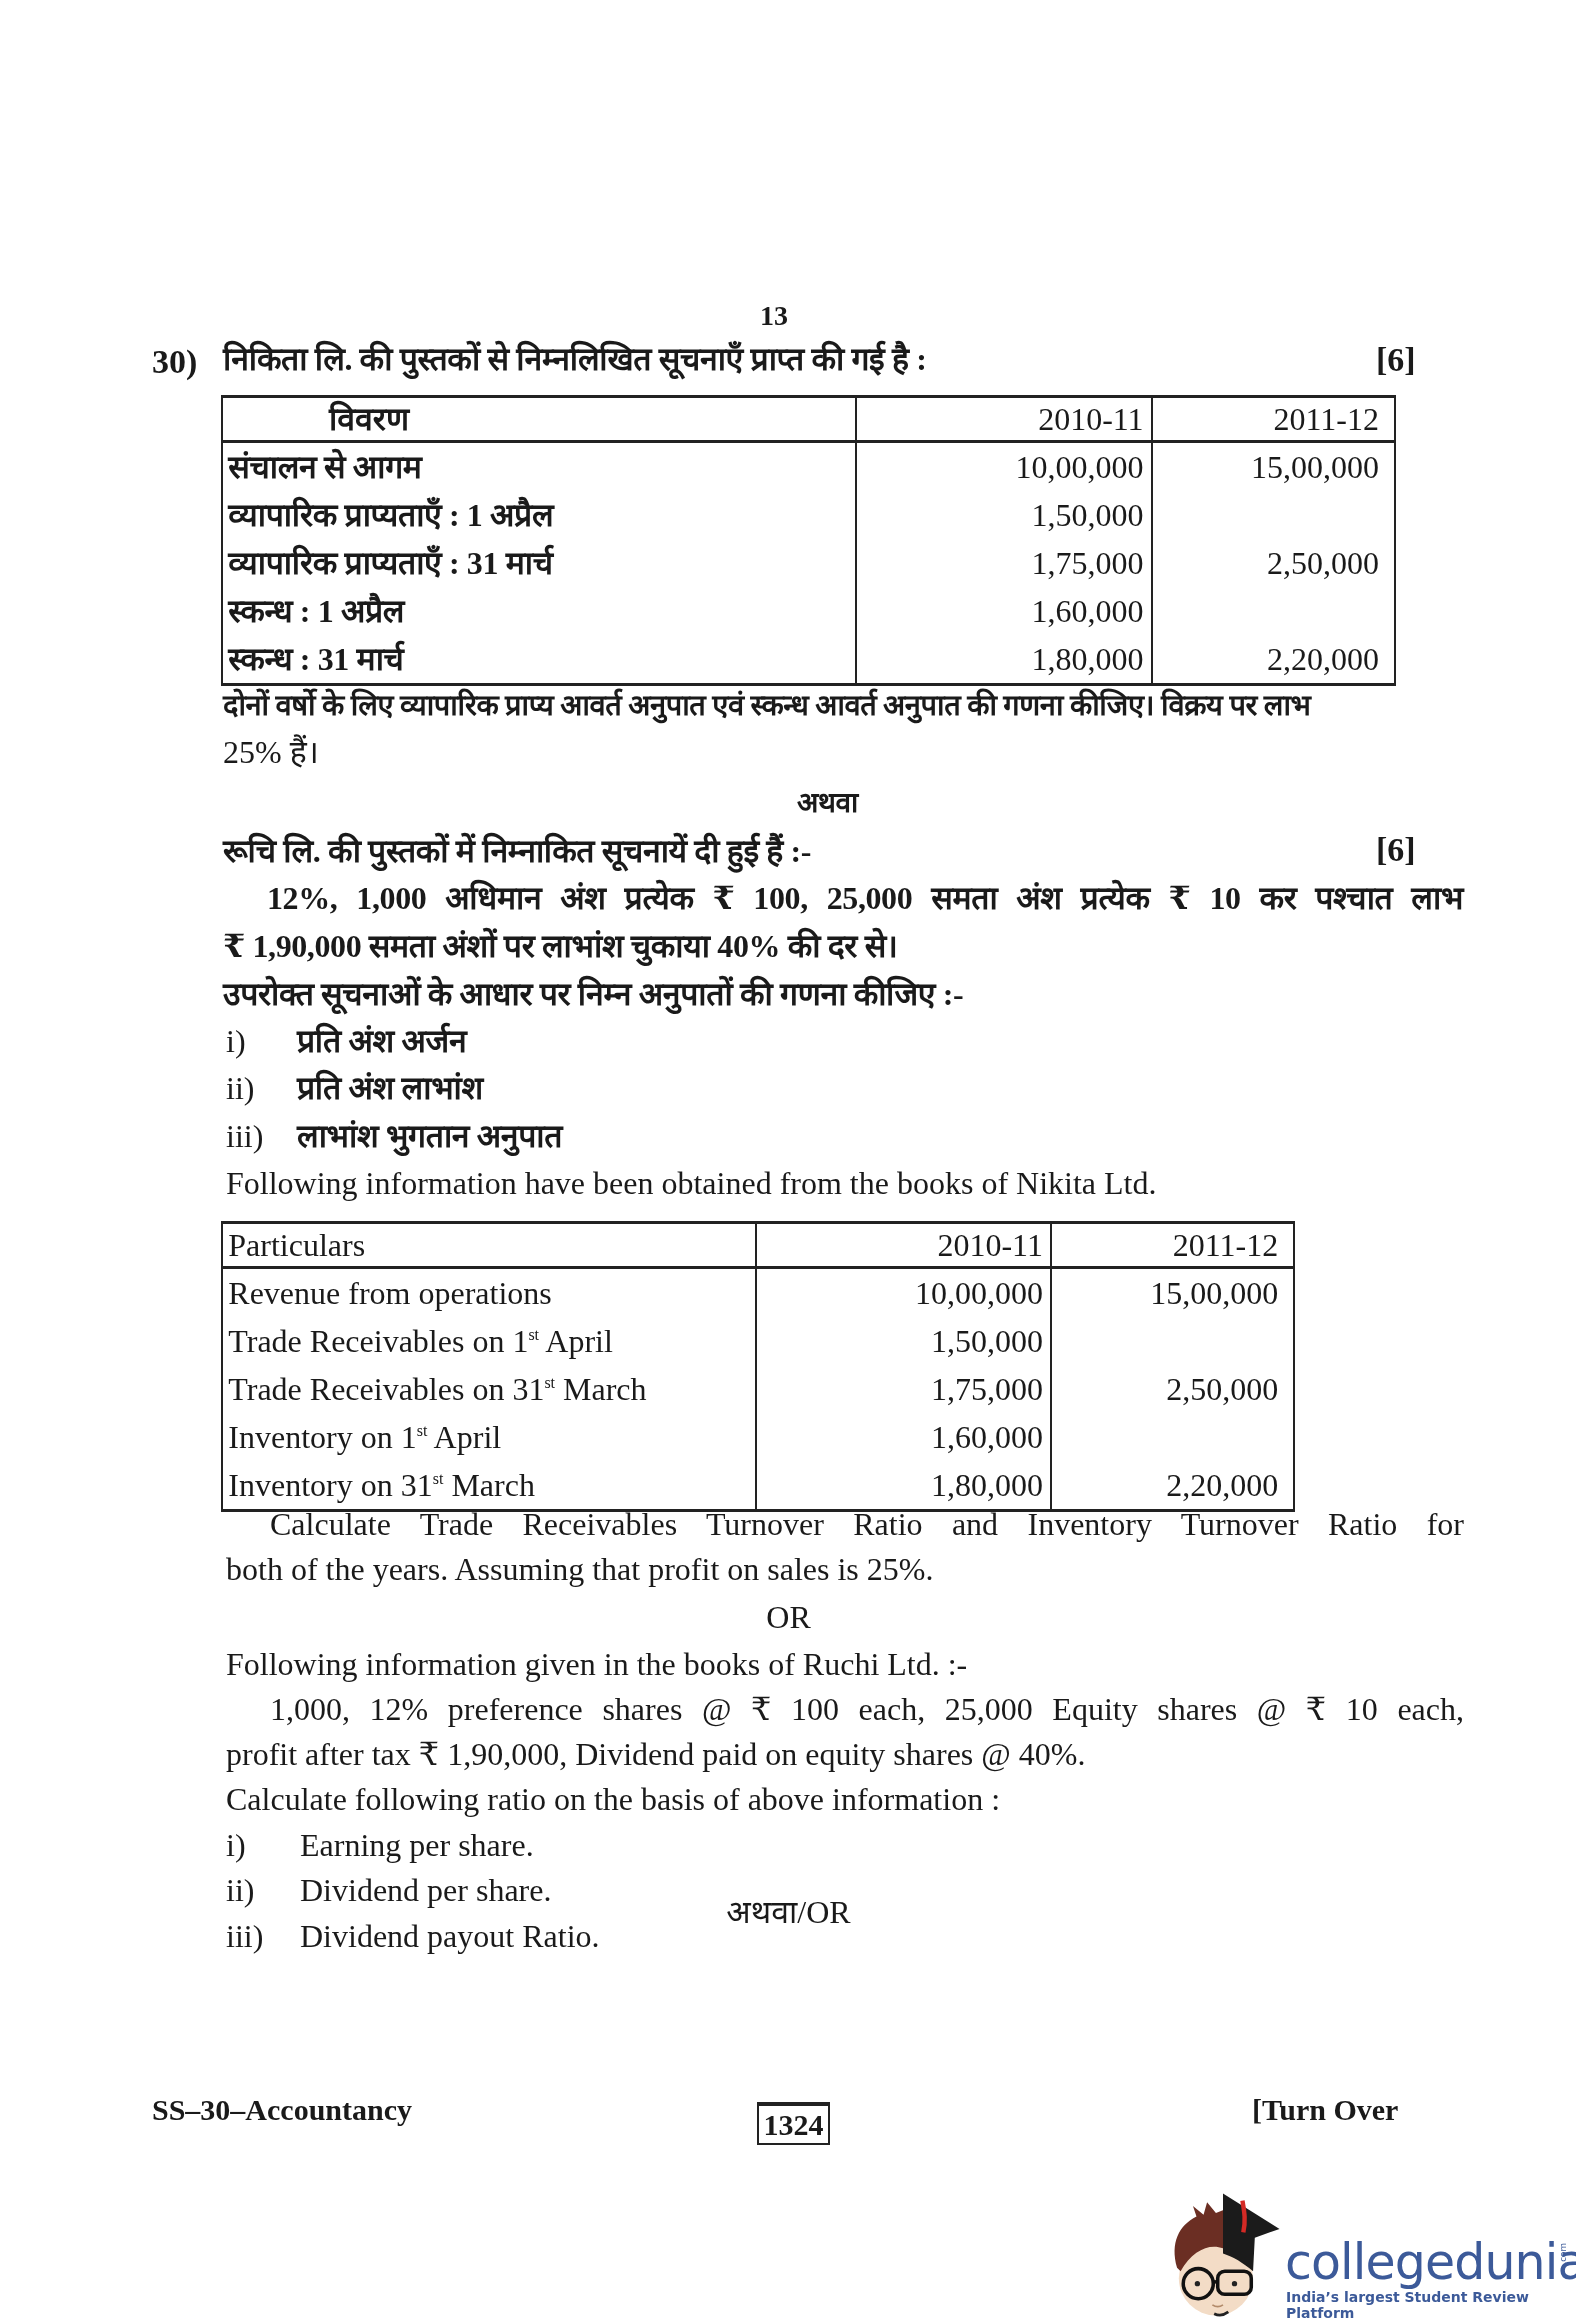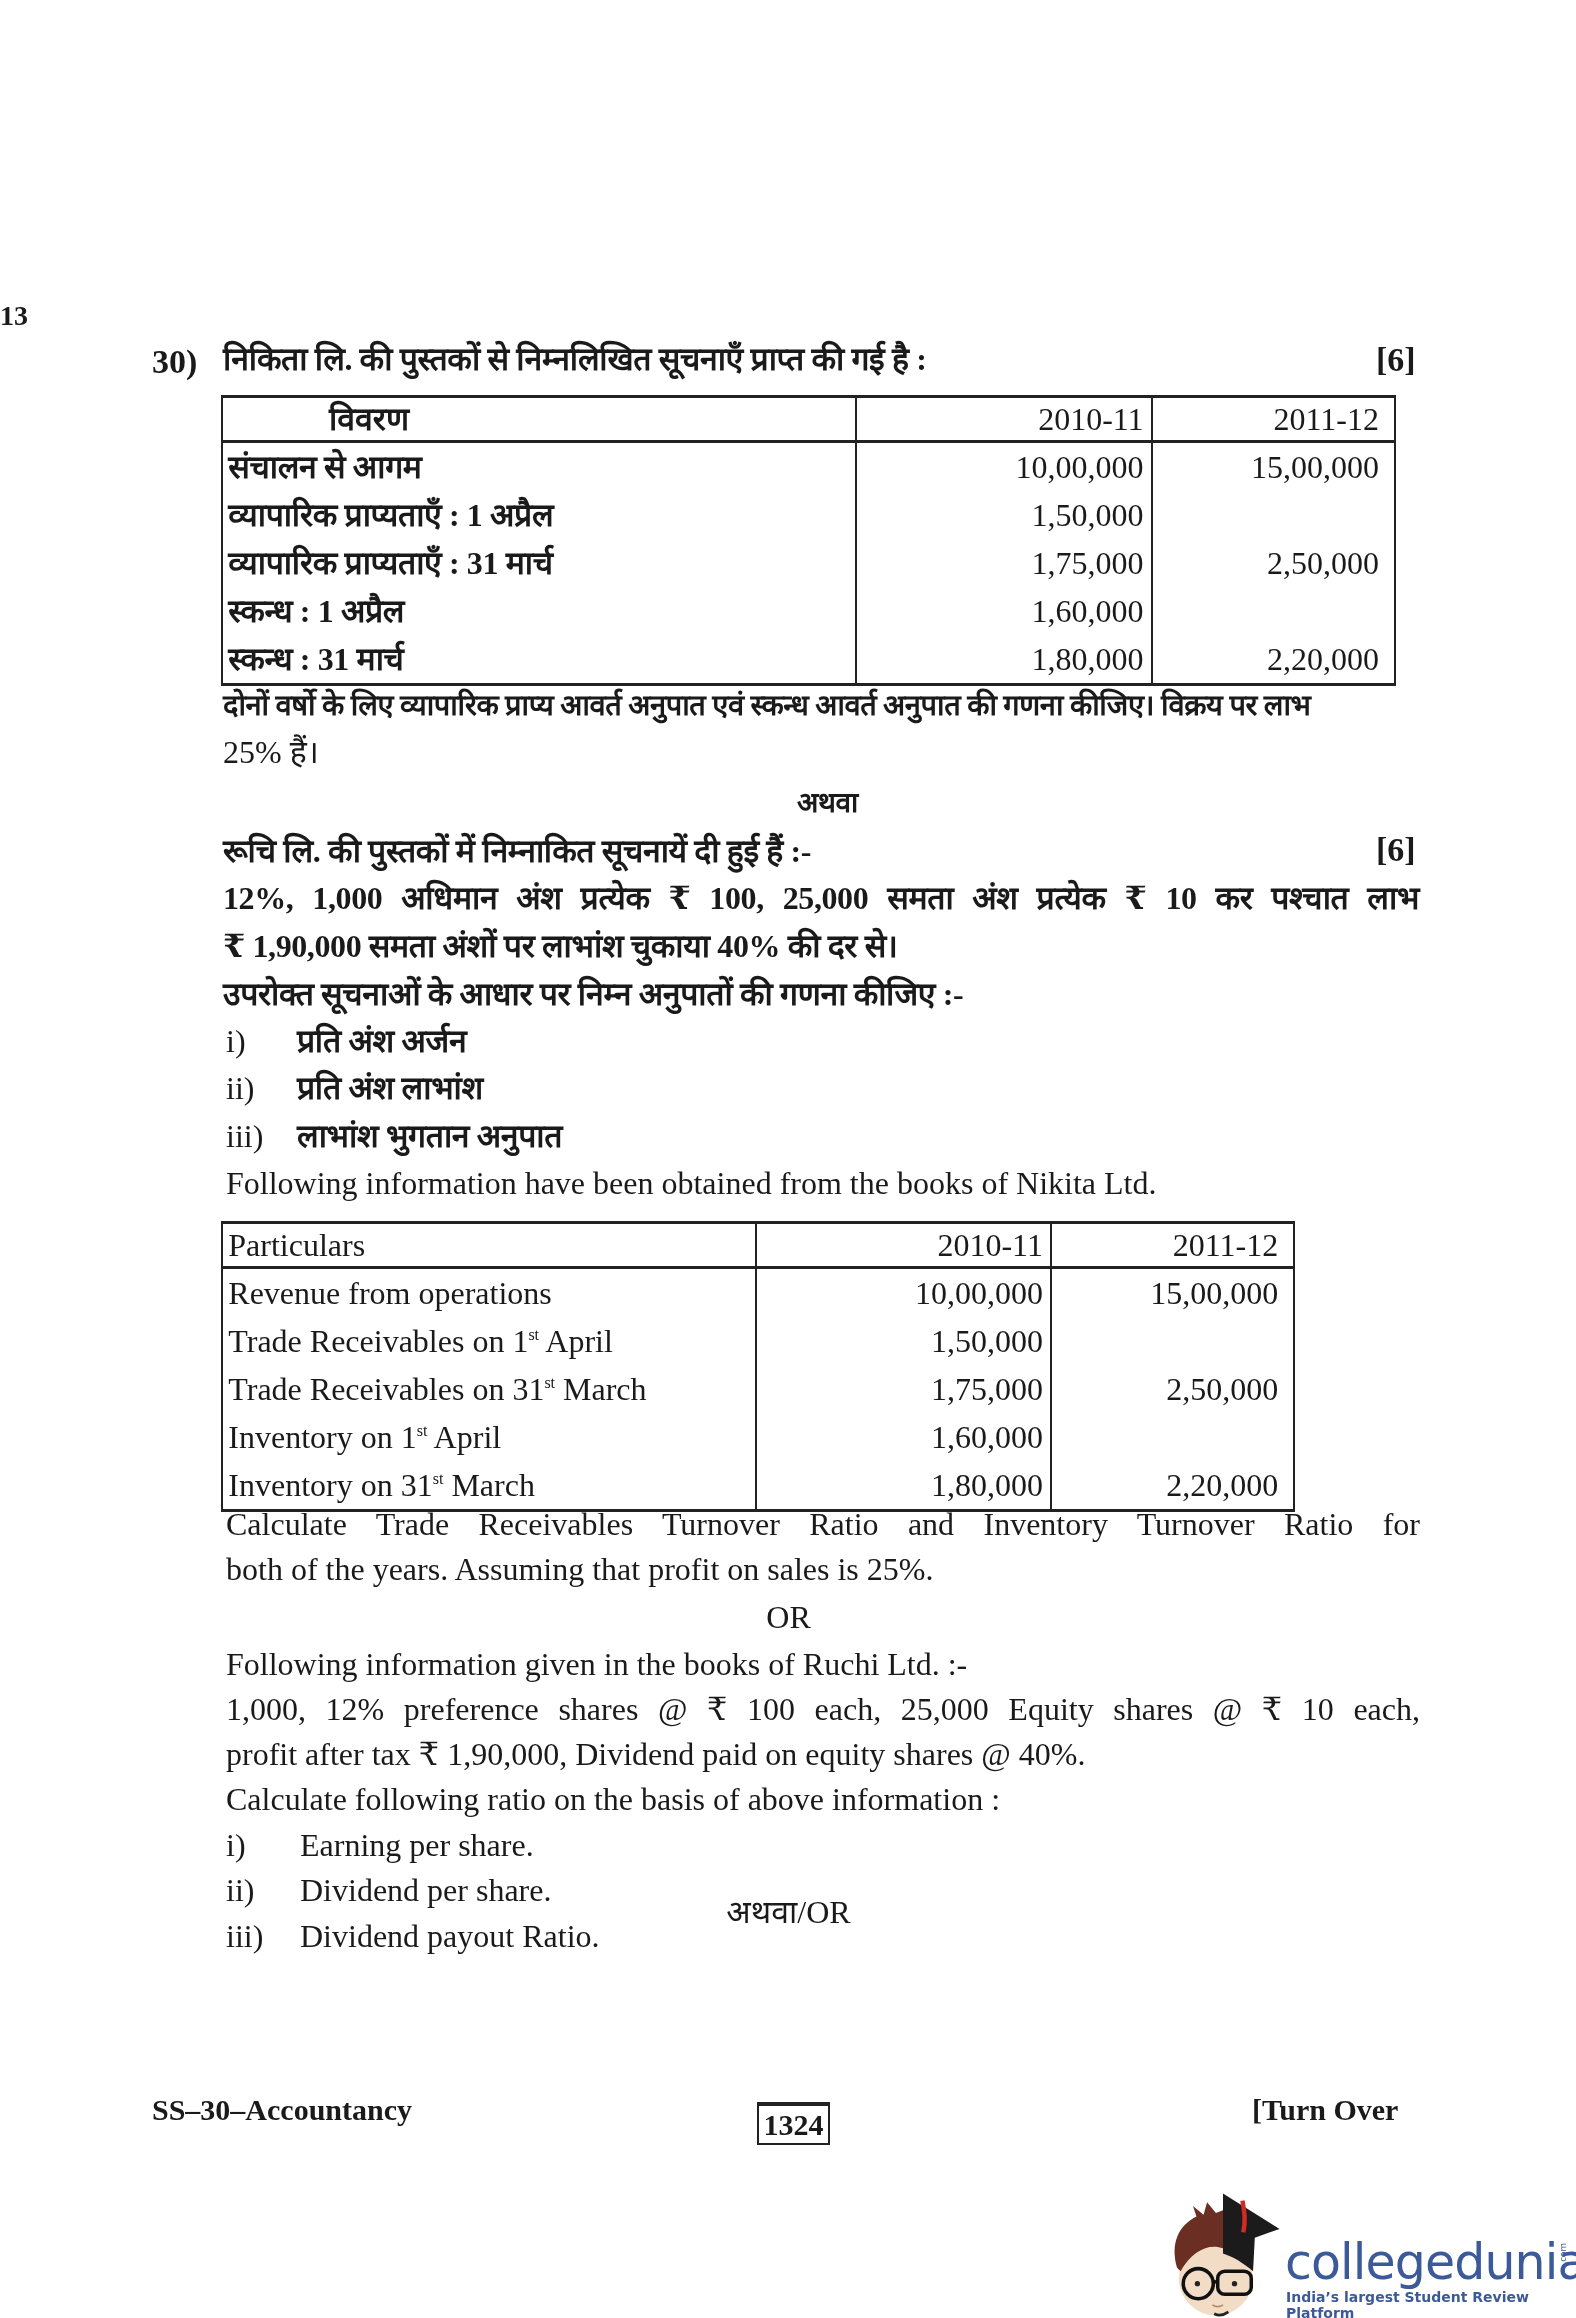--- a/index.html
+++ b/index.html
@@ -1,35 +1,35 @@
 <!DOCTYPE html>
 <html style="font-size:14px"><head>
 <meta charset="utf-8">
 <style>
   html, body { margin: 0; padding: 0; background: #ffffff; }
   body { width: 1577px; height: 2319px; position: relative; overflow: hidden;
          font-family: "Liberation Serif", "DejaVu Serif", serif; color: #1a1a1a; }
   .abs { position: absolute; }
-  .pg-num { left: 0; width: 1548px; top: 300px; text-align: left; font-size: 28px; font-weight: bold; }
+  .pg-num { left: 0; width: 1548px; top: 300px; text-align: center; font-size: 28px; font-weight: bold; }
   .qnum { left: 152px; top: 343px; font-size: 34px; font-weight: bold; }
   .line { font-size: 32px; line-height: 46px; white-space: nowrap; }
   .hi { font-weight: bold; letter-spacing: -0.4px; }
   .marks { font-size: 34px; font-weight: bold; }
   table.data { position: absolute; border-collapse: collapse; font-size: 32px; }
   table.data td { border-left: 2.6px solid #222; border-right: 2.6px solid #222; padding: 0 5.3px; height: 48px; line-height: 46px; white-space: nowrap; }
   table.data tr.head td { border-top: 3.5px solid #222; border-bottom: 3.5px solid #222; height: 42px; line-height: 41px; }
   table.data tr.last td { border-bottom: 3.5px solid #222; }
   table.data td.num { text-align: right; }
   table.data td.c1 { width: 521px; }
   table.data td.c2 { width: 281px; padding-right: 7px; }
   table.data td.c3 { width: 221px; padding-right: 15px; }
   td.hi-head { font-weight: bold; padding-left: 106px !important; }
   sup { font-size: 16px; vertical-align: 12.4px; line-height: 0; }
   .center { left: 0; width: 1577px; text-align: center; }
-  .justify-line { text-align: justify; text-align-last: justify; }
+  .justify-line { text-align: justify; text-align-last: justify; margin-left: 44px; }
   .footer { top: 2093px; font-size: 30px; font-weight: bold; }
   .boxnum { left: 757px; top: 2102px; width: 69px; height: 37px; border: 2.6px solid #222; border-top-width: 4.4px; text-align: center; line-height: 37px; font-size: 30px; font-weight: bold; }
   .brand { left: 1285px; top: 2234px; font-family: "DejaVu Sans", sans-serif; font-size: 49px; color: #3c5a99; letter-spacing: -0.9px; }
   .brand-com { left: 1558px; top: 2243px; font-family: "DejaVu Sans", sans-serif; font-size: 8.8px; color: #3c5a99; writing-mode: vertical-rl; transform: rotate(180deg); }
   .tagline { left: 1286px; top: 2289px; font-family: "DejaVu Sans", sans-serif; font-size: 14px; font-weight: bold; color: #3c5a99; }
 </style>
 </head>
 <body>
 
 <div class="abs pg-num">13</div>

